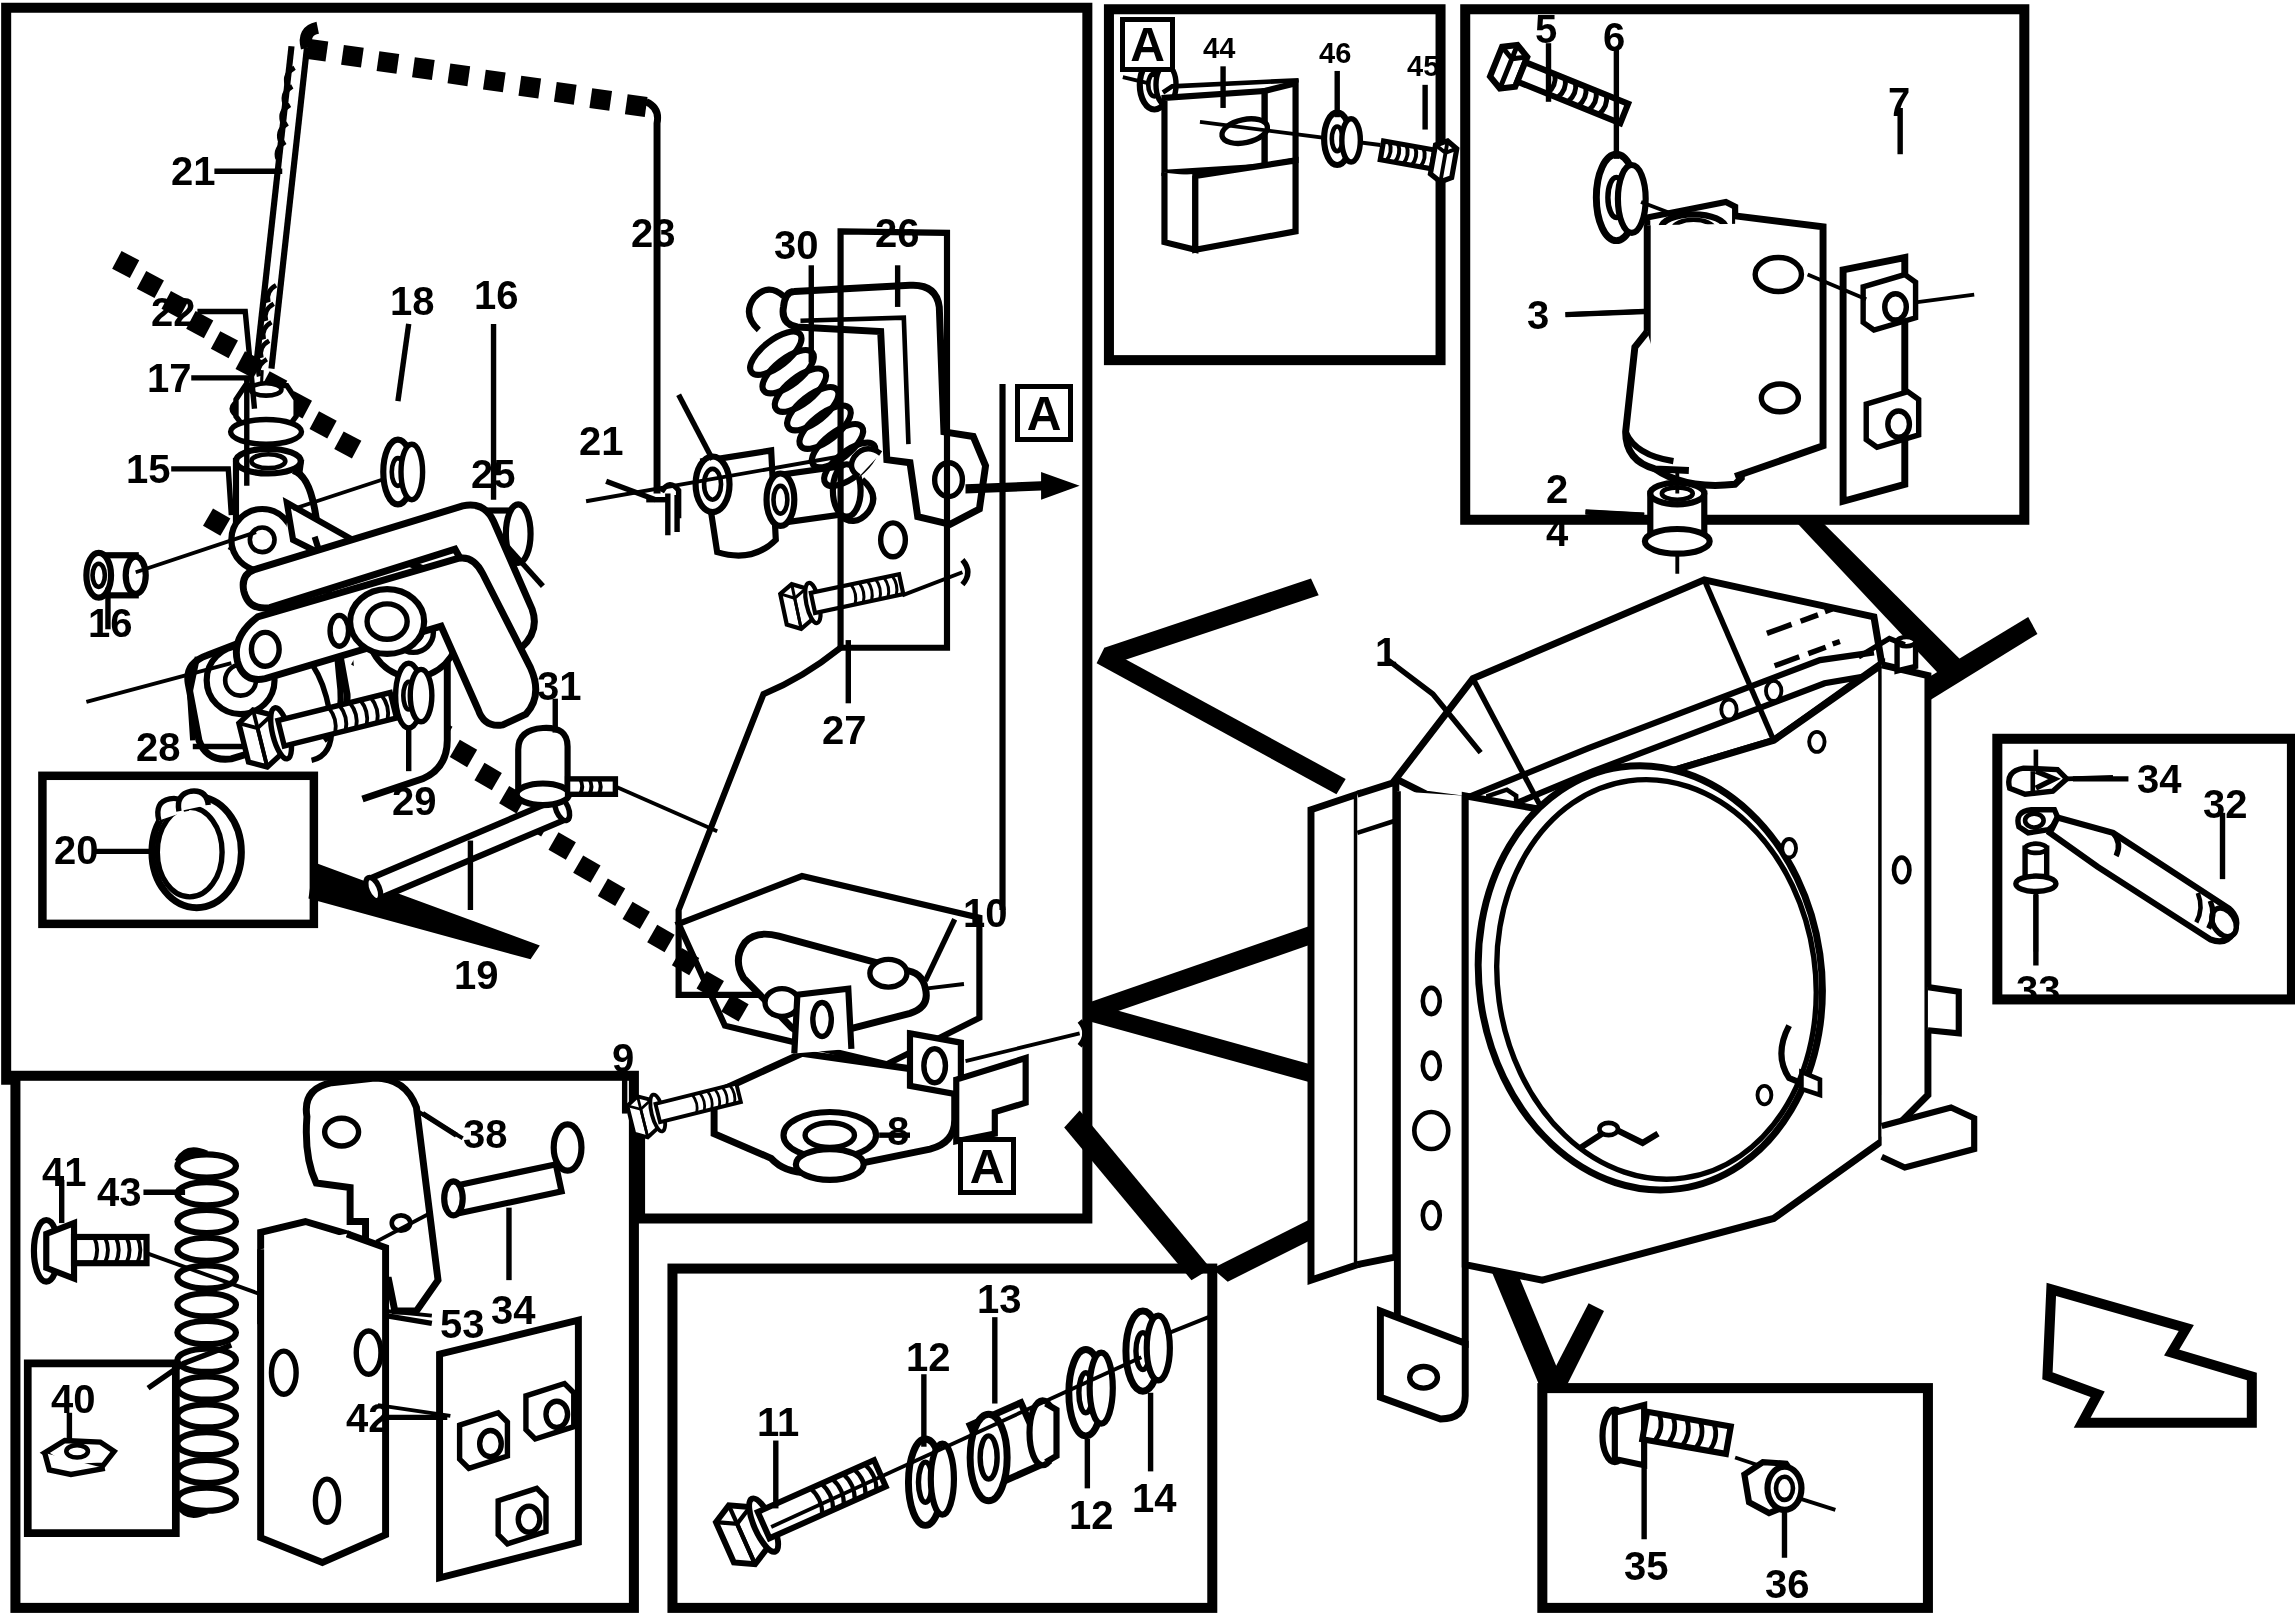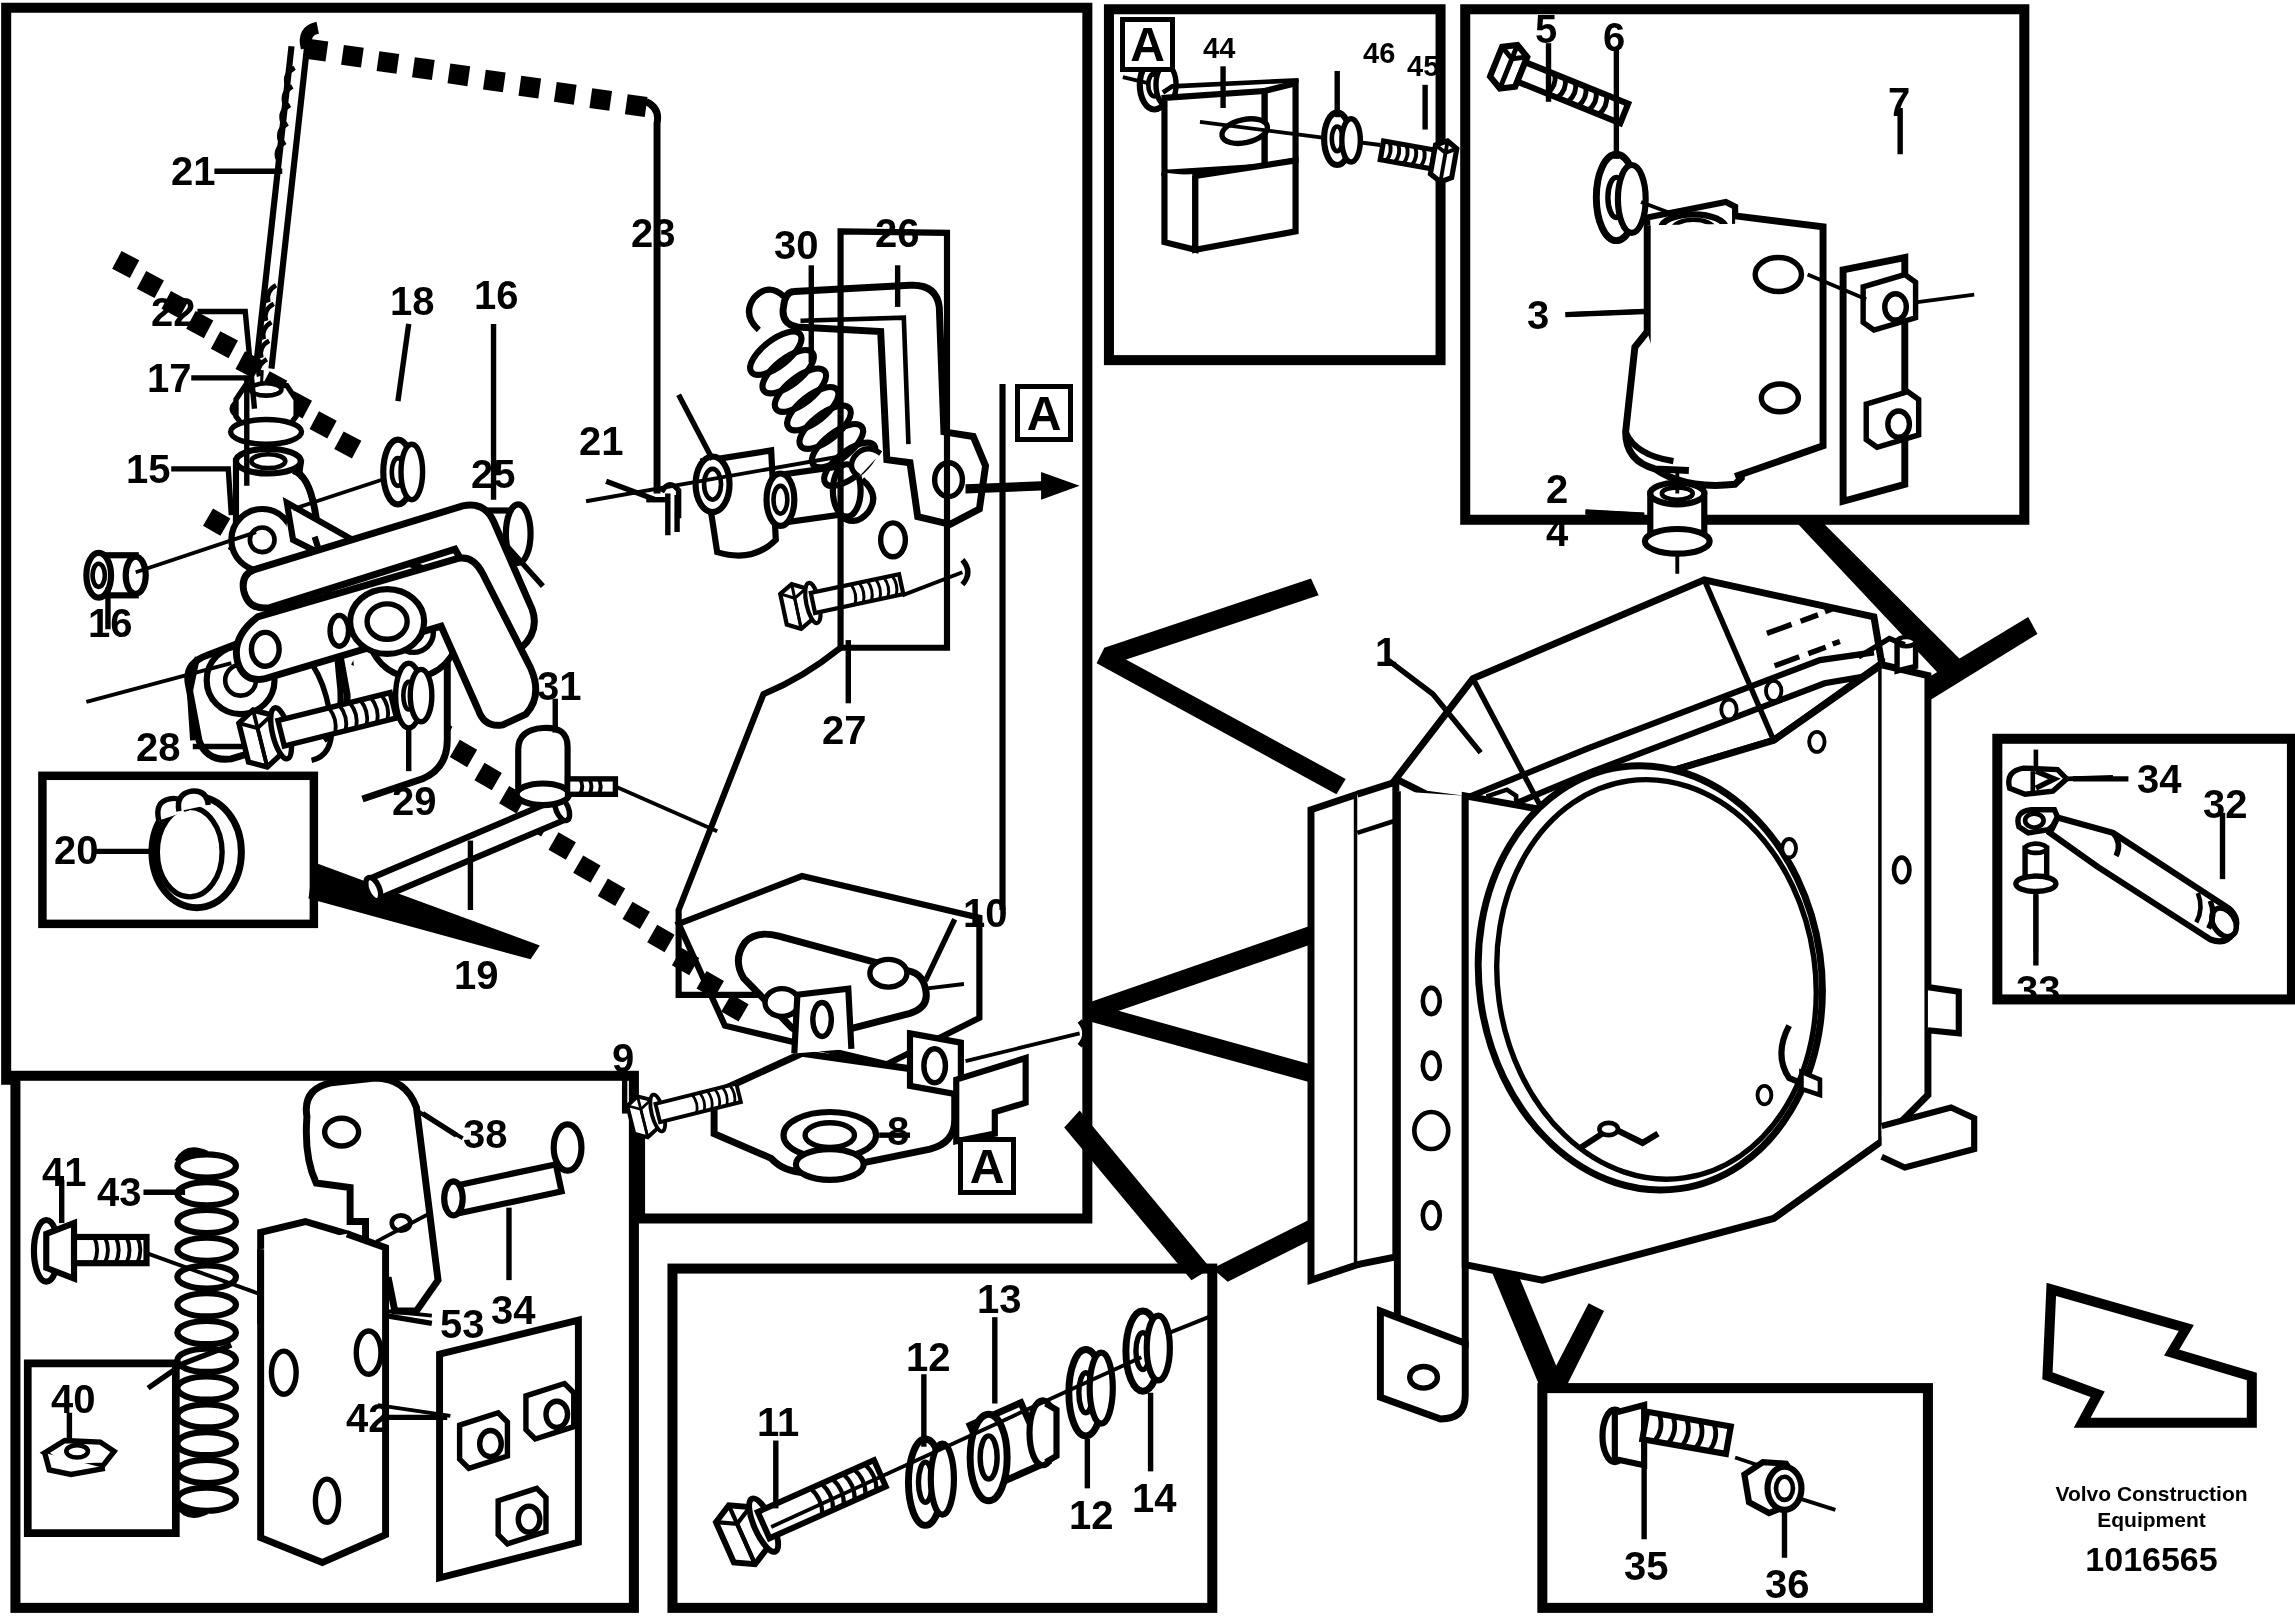--- a/index.html
+++ b/index.html
@@ -783,41 +783,36 @@
   <div class="lbl n" style="left:51px;top:1379px;">40</div>
 
   <div class="lbl n" style="left:757px;top:1402px;">11</div>
   <div class="lbl n" style="left:906px;top:1337px;">12</div>
   <div class="lbl n" style="left:977px;top:1279px;">13</div>
   <div class="lbl n" style="left:1069px;top:1495px;">12</div>
   <div class="lbl n" style="left:1132px;top:1478px;">14</div>
 
   <div class="lbl n-sm" style="left:1135px;top:23px;">47</div>
   <div class="lbl n-sm" style="left:1203px;top:34px;">44</div>
-  <div class="lbl n-sm" style="left:1319px;top:39px;margin-left:44px;">46</div>
+  <div class="lbl n-sm" style="left:1319px;top:39px;">46</div>
   <div class="lbl n-sm" style="left:1407px;top:52px;">45</div>
 
   <div class="lbl n" style="left:1535px;top:9.3px;">5</div>
   <div class="lbl n" style="left:1603px;top:17px;">6</div>
   <div class="lbl n" style="left:1527px;top:295px;">3</div>
   <div class="lbl n" style="left:1888px;top:82px;">7</div>
   <div class="lbl n" style="left:1546px;top:469px;">2</div>
   <div class="lbl n" style="left:1546px;top:512px;">4</div>
 
   <div class="lbl n" style="left:2137px;top:759px;">34</div>
   <div class="lbl n" style="left:2203px;top:784px;">32</div>
   <div class="lbl n" style="left:2016px;top:970px;">33</div>
 
   <div class="lbl n" style="left:1624px;top:1546px;">35</div>
   <div class="lbl n" style="left:1765px;top:1564px;">36</div>
 
   <div class="cal" style="left:1120px;top:17px;width:45px;height:45px;">A</div>
   <div class="cal" style="left:1015px;top:384px;width:48px;height:48px;">A</div>
   <div class="cal" style="left:958px;top:1137px;width:48px;height:48px;">A</div>
 
-  <div class="brand" style="left:2024px;top:1481px;width:255px;">
-    <div class="b1">Volvo Construction</div>
-    <div class="b1">Equipment</div>
-    <div class="b2">1016565</div>
-  </div>
 
 </div>
 
 
 </body></html>

